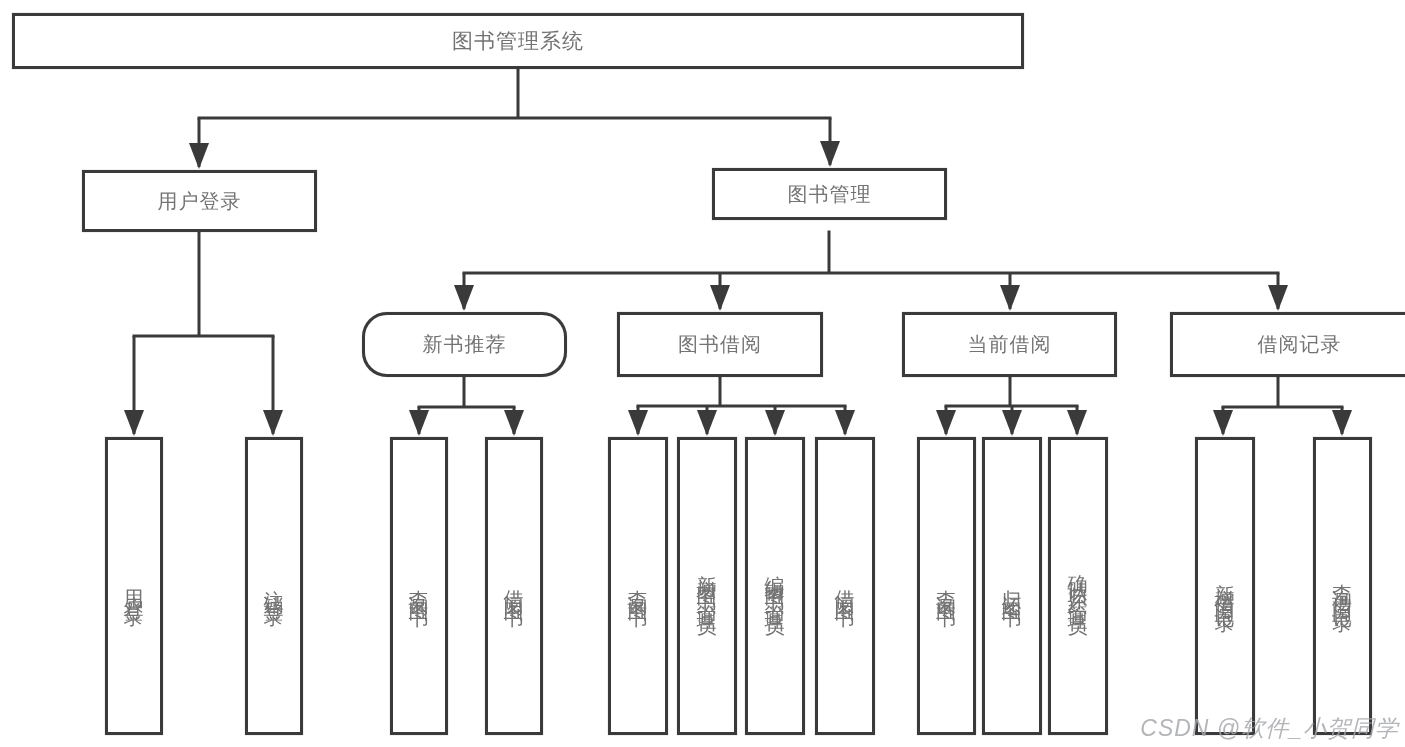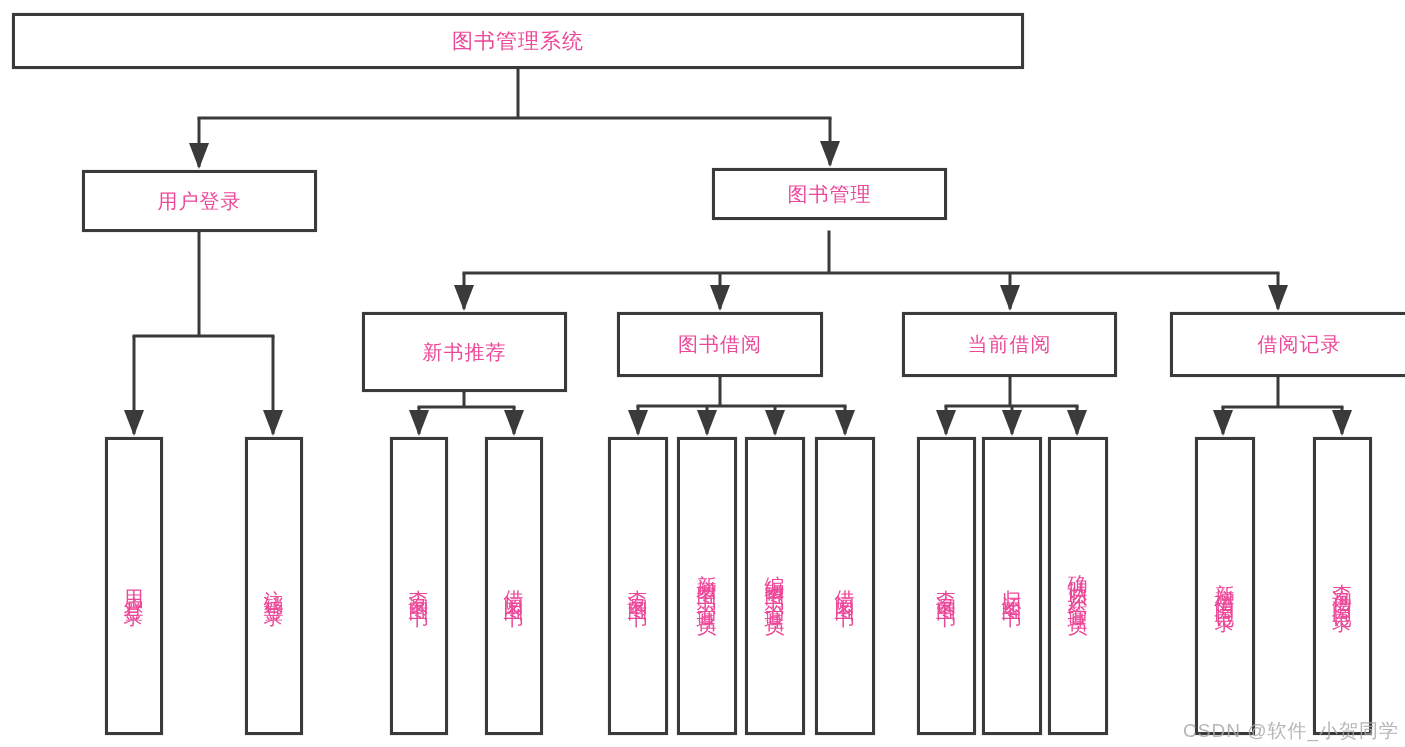--- a/index.html
+++ b/index.html
@@ -14,21 +14,21 @@
   .connectors {
     position: absolute;
     left: 0; top: 0;
     width: 1405px; height: 747px;
   }
   .node {
     position: absolute;
     box-sizing: border-box;
     background: #ffffff;
     border: 3px solid #3a3a3a;
-    color: #ec4899;
+    color: #737373;
     display: flex;
     align-items: center;
     justify-content: center;
     text-align: right;
     box-shadow: 0 0 1px rgba(0,0,0,0.35);
   }
   .h-node {
     font-size: 20px;
     letter-spacing: 1px;
     white-space: nowrap;
@@ -38,25 +38,26 @@
     writing-mode: vertical-lr;
     text-orientation: mixed;
     font-size: 20px;
     letter-spacing: 6px;
     line-height: 1;
   }
   .watermark {
     position: absolute;
     right: 6px;
     bottom: 3px;
-    font-size: 19px;
+    font-size: 23px;
     color: rgba(166, 168, 172, 0.85);
     letter-spacing: 1px;
     white-space: nowrap;
     z-index: 5;
+    font-style: italic;
   }
 </style>
 </head>
 <body>
 
 <div class="canvas">
 
   <svg class="connectors" viewBox="0 0 1405 747" xmlns="http://www.w3.org/2000/svg">
     <defs>
       <marker id="arrow" markerUnits="userSpaceOnUse" markerWidth="26" markerHeight="20" refX="24" refY="10" orient="auto">
@@ -97,21 +98,21 @@
       <path d="M1223 407 V434" marker-end="url(#arrow)"></path>
       <path d="M1342 407 V434" marker-end="url(#arrow)"></path>
     </g>
   </svg>
 
   <div class="node h-node root-node" style="left:12px; top:13px; width:1012px; height:56px;">图书管理系统</div>
 
   <div class="node h-node" style="left:82px; top:170px; width:235px; height:62px;">用户登录</div>
   <div class="node h-node" style="left:712px; top:168px; width:235px; height:52px;">图书管理</div>
 
-  <div class="node h-node" style="left:362px; top:312px; width:205px; height:80px;">新书推荐</div>
+  <div class="node h-node" style="left:362px; top:312px; width:205px; height:65px;border-radius:25px;">新书推荐</div>
   <div class="node h-node" style="left:617px; top:312px; width:206px; height:65px;">图书借阅</div>
   <div class="node h-node" style="left:902px; top:312px; width:215px; height:65px;">当前借阅</div>
   <div class="node h-node" style="left:1170px; top:312px; width:259px; height:65px;">借阅记录</div>
 
   <div class="node v-node" style="left:105px; top:437px; width:58px; height:298px;">用户登录</div>
   <div class="node v-node" style="left:245px; top:437px; width:58px; height:298px;">注销登录</div>
 
   <div class="node v-node" style="left:390px; top:437px; width:58px; height:298px;">查询图书</div>
   <div class="node v-node" style="left:485px; top:437px; width:58px; height:298px;">借阅图书</div>
 

